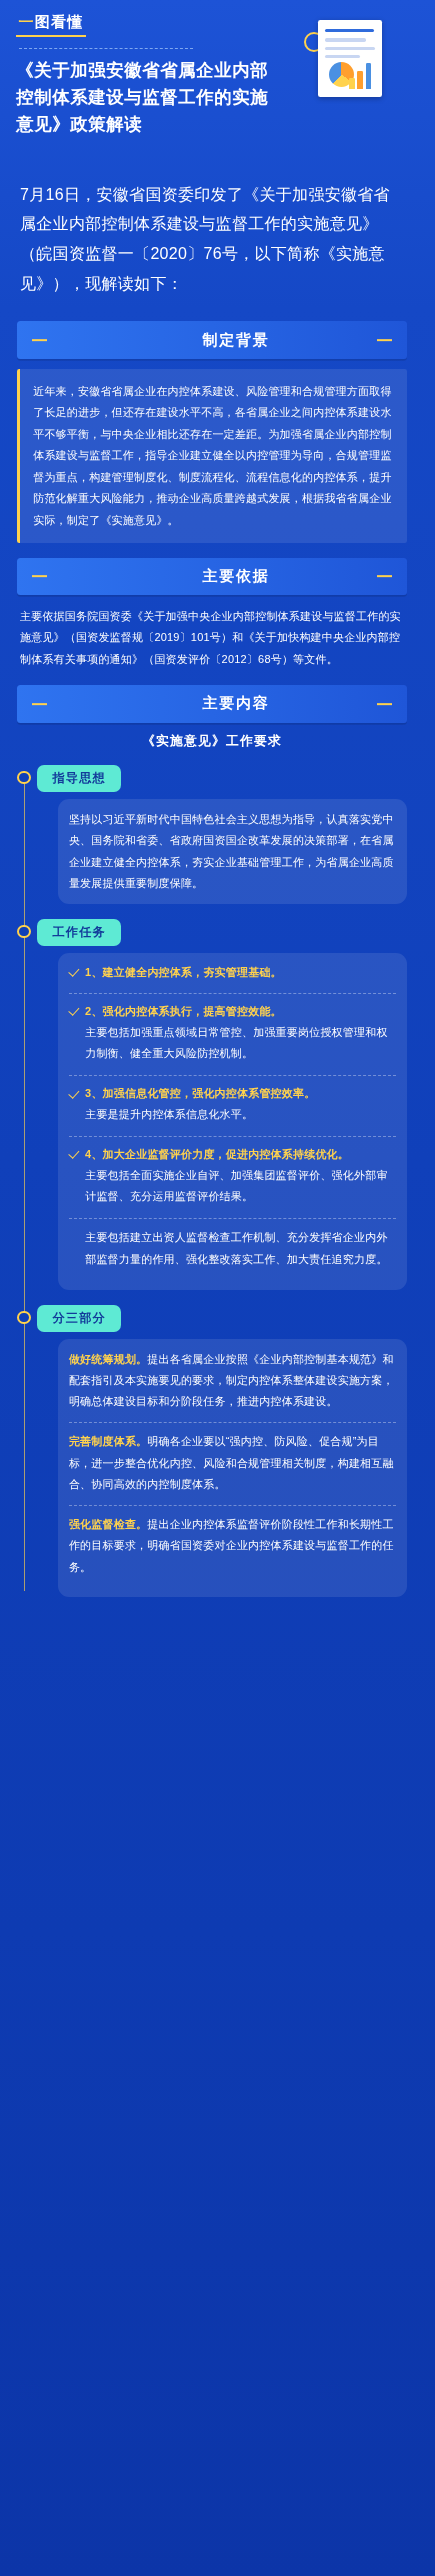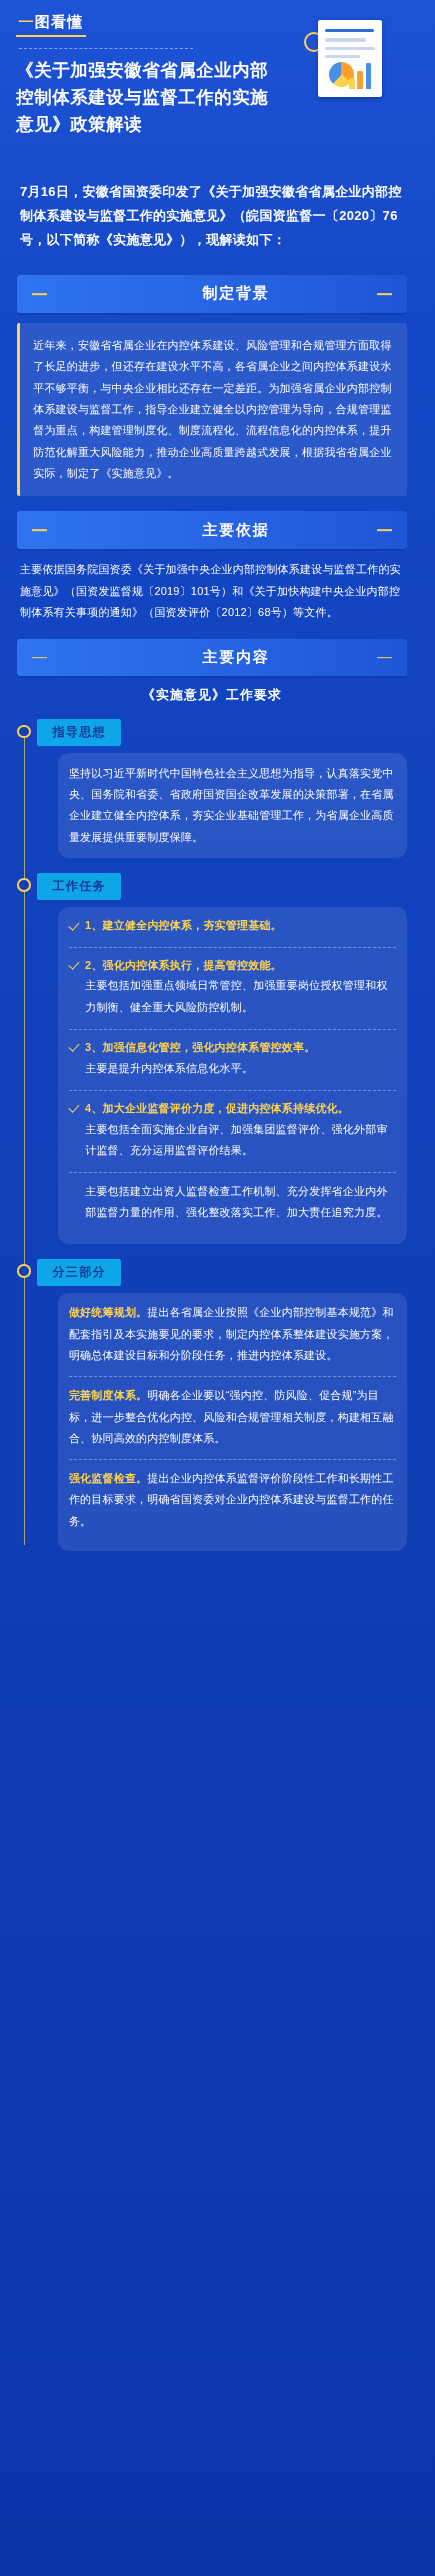--- a/index.html
+++ b/index.html
@@ -68,21 +68,21 @@
   .doc-illus .bars i:nth-child(2){ left:8.1px; height: 17.4px; background:#ff9f2e;}
   .doc-illus .bars i:nth-child(3){ left:16.3px; height: 25.6px; background:#4a90e2;}
   .doc-illus .clip {
     position: absolute; left: 0; top: 17.4px;
     width: 20px; height: 20px; border: 2.9px solid #ffd24d; border-radius: 50%;
   }
 
   
   .lead {
     padding: 5.8px 20px 15px 20px;
-    font-size: 13px; line-height: 1.85; font-weight: bold;
+    font-size: 16px; line-height: 1.85; font-weight: normal;
     letter-spacing: 0.3px;
   }
 
   
   .sec-head {
     margin: 8.1px 17.4px 10.5px 17.4px;
     background: linear-gradient(90deg, #2f74f0 0%, #1f56d8 100%);
     border-radius: 3.5px;
     text-align: center;
     padding: 9.3px 5.8px;
@@ -124,24 +124,24 @@
     width: 1.7px; background: #ffd24d; opacity: .65;
   }
   .tl-item { position: relative; margin-bottom: 15px; }
   .tl-dot {
     position: absolute; left: -20px; top: 5.8px;
     width: 13.4px; height: 13.4px; border-radius: 50%;
     border: 2.3px solid #ffd24d; background: #0f3fb8;
   }
   .tl-head {
     display: inline-block;
-    background: #0ea5e9;
+    background: #5eead4;
     color: #123a9a;
     font-size: 12.2px; font-weight: bold; letter-spacing: 1.2px;
-    padding: 5.2px 15px; border-radius: 2px;
+    padding: 5.2px 15px; border-radius: 7px;
     margin-bottom: 7px;
   }
   .tl-body {
     background: rgba(255,255,255,.10);
     border-radius: 11px;
     padding: 9.3px 10.5px;
     font-size: 11px; line-height: 1.95; letter-spacing: 0.2px; margin-left: 21px;
   }
 
   

